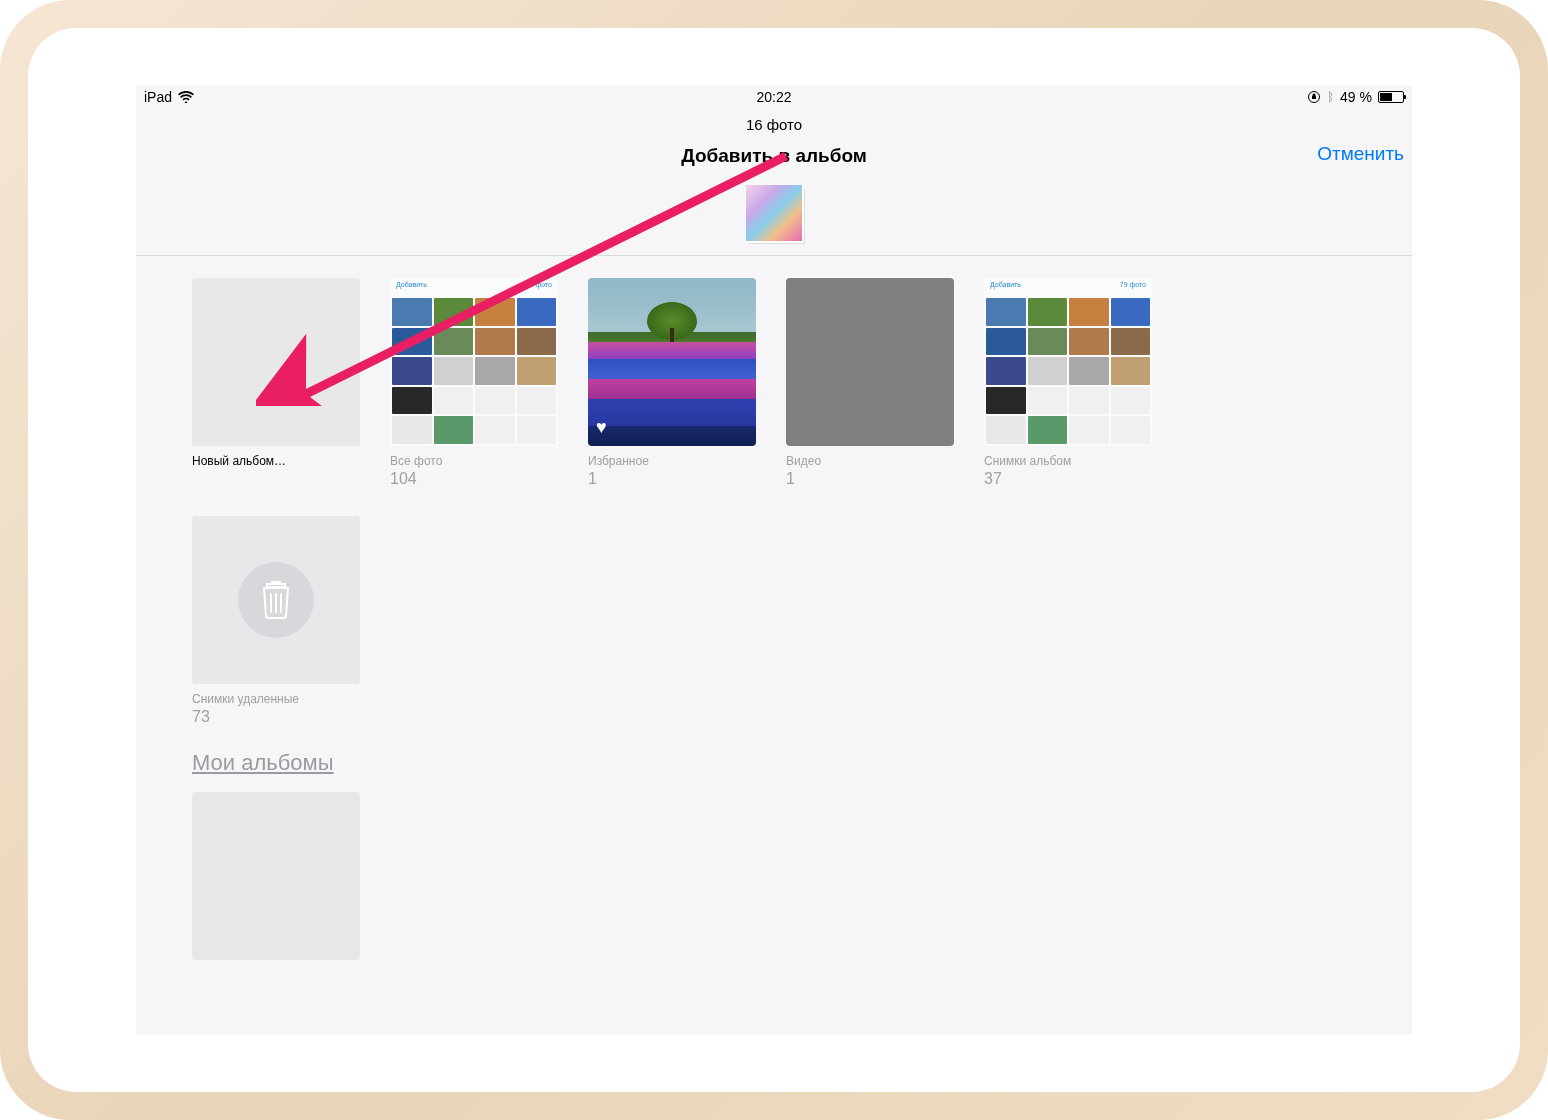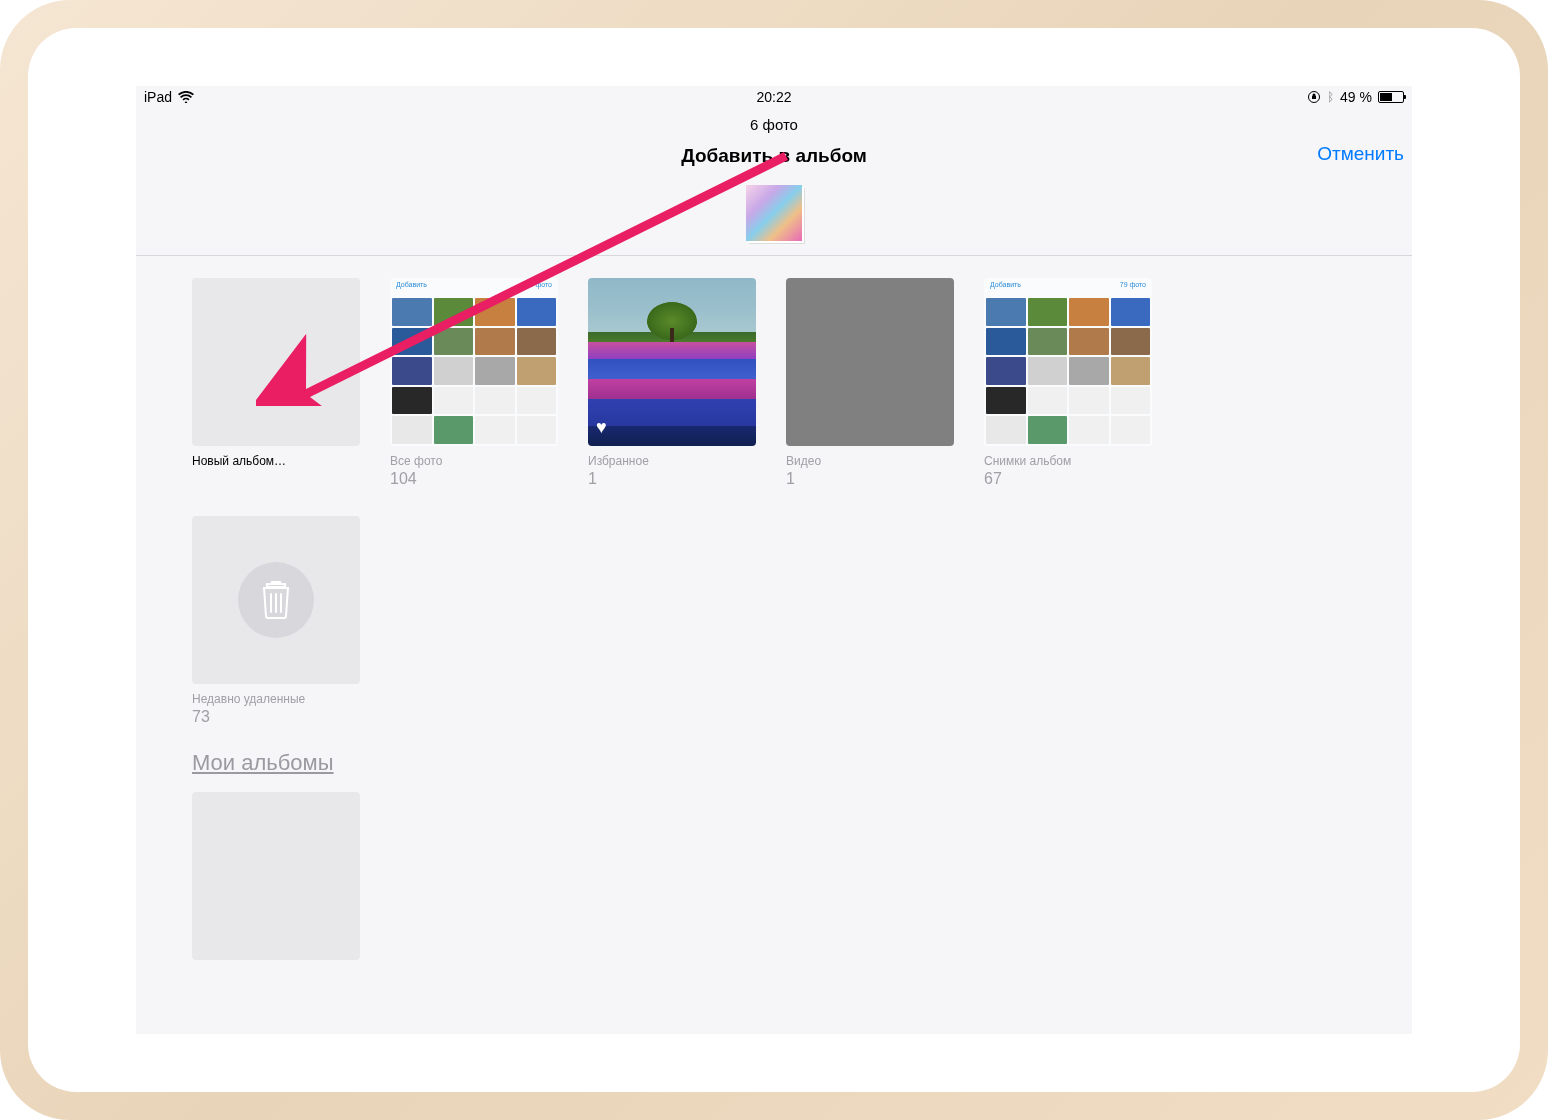--- a/index.html
+++ b/index.html
@@ -213,21 +213,21 @@
               <path d="M5.5 6V5a1.5 1.5 0 013 0v1h.5v3h-4V6z" fill="#000"></path>
             </svg>
           <span class="bt-icon">ᛒ</span>
           <span>49 %</span>
           <div class="battery-icon">
               <div class="battery-fill"></div>
             </div>
         </div>
       </div>
 
-      <div class="photo-count">6 фото</div>
+      <div class="photo-count">16 фото</div>
 
       <div class="header">
         <div class="header-title">Добавить в альбом</div>
         <div class="cancel-btn">Отменить</div>
       </div>
 
       <div class="thumb-preview"></div>
 
       <div class="divider"></div>
 
@@ -320,32 +320,32 @@
                   <div class="ctile" style="background:#f0f0f0"></div>
                   <div class="ctile" style="background:#f0f0f0"></div>
                   <div class="ctile" style="background:#f0f0f0"></div>
                 <div class="ctile" style="background:#e8e8e8"></div>
                   <div class="ctile" style="background:#5a9a6a"></div>
                   <div class="ctile" style="background:#f0f0f0"></div>
                   <div class="ctile" style="background:#f0f0f0"></div>
               </div>
             </div>
             <div class="album-label dim">Снимки альбом</div>
-            <div class="album-count">67</div>
+            <div class="album-count">37</div>
           </div>
 
           <div class="album">
             <div class="album-tile tile-empty">
               <div class="trash-circle">
                 <svg width="34" height="40" viewBox="0 0 34 40">
                     <path d="M5 8h24l-2 28a2 2 0 01-2 2H9a2 2 0 01-2-2L5 8zm3-4h18v3H8zM13 2h8v2h-8z M12 14v18M17 14v18M22 14v18" fill="none" stroke="#fff" stroke-width="2" stroke-linecap="round"></path>
                   </svg>
               </div>
             </div>
-            <div class="album-label dim">Недавно удаленные</div>
+            <div class="album-label dim">Снимки удаленные</div>
             <div class="album-count">73</div>
           </div>
 
         </div>
 
         <div class="section-title">Мои альбомы</div>
 
         <div class="album-grid">
           <div class="album">
             <div class="album-tile tile-empty"></div>

